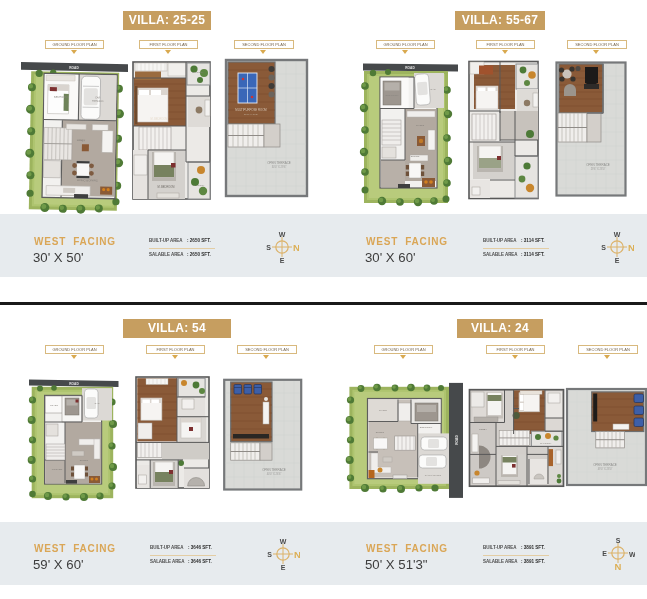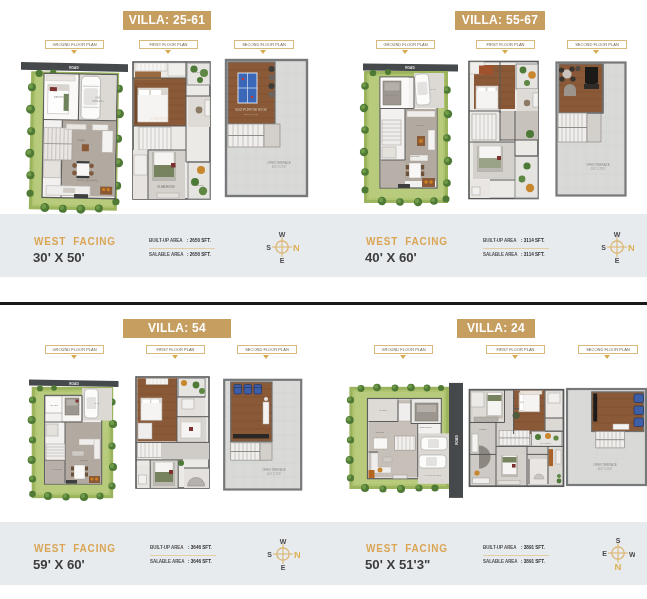--- a/index.html
+++ b/index.html
@@ -3,44 +3,44 @@
 <meta charset="utf-8">
 <style>
 *{margin:0;padding:0;box-sizing:border-box}
 html,body{width:647px;height:599px;background:#fff;font-family:"Liberation Sans",sans-serif;overflow:hidden;position:relative}
 .abs{position:absolute}
 .badge{position:absolute;background:#c69e60;color:#fff;font-weight:bold;font-size:12px;text-align:center;line-height:19px;letter-spacing:.3px}
 .plabel{position:absolute;background:#fff;border:.5px solid #d8b97e;color:#75634a;font-size:4px;text-align:center;line-height:8px;height:9px}
 .tri{position:absolute;width:0;height:0;border-left:3.5px solid transparent;border-right:3.5px solid transparent;border-top:4px solid #d9a94f}
 .strip{position:absolute;left:0;width:647px;height:63px;background:#e7ebee}
 .wf{position:absolute;color:#daa656;font-size:10px;font-weight:bold;letter-spacing:.8px;white-space:nowrap}
-.dim{position:absolute;color:#3d3d3d;font-size:13.2px;font-weight:bold;white-space:nowrap}
+.dim{position:absolute;color:#3d3d3d;font-size:13.2px;font-weight:normal;white-space:nowrap}
 .arl{position:absolute;color:#4a4a4a;font-size:4.5px;font-weight:bold;letter-spacing:-.05px;white-space:nowrap}
 .arv{position:absolute;color:#2e2e2e;font-size:4.6px;font-weight:bold;white-space:nowrap}
 .adiv{position:absolute;height:1px;background:#e3cda4}
 .cmp{position:absolute}
 svg{position:absolute;display:block}
 text{font-family:"Liberation Sans",sans-serif}
 </style>
 </head>
 <body>
 
 <div class="strip" style="top:214px"></div>
 
 <div class="strip" style="top:522px"></div>
 
 <div class="abs" style="top:302px;left:0;width:647px;height:3px;background:#191919"></div>
 
-<div class="badge" style="left:123px;top:11px;width:88px;height:19px">VILLA: 25-61</div>
+<div class="badge" style="left:123px;top:11px;width:88px;height:19px">VILLA: 25-25</div>
 
 <div class="badge" style="left:455px;top:11px;width:90px;height:19px">VILLA: 55-67</div>
 
 <div class="badge" style="left:123px;top:319px;width:108px;height:19px">VILLA: 54</div>
 
-<div class="badge" style="left:457px;top:319px;width:78px;height:19px">VILLA: 24</div>
+<div class="badge" style="left:457px;top:319px;width:86px;height:19px">VILLA: 24</div>
 
 <div class="plabel" style="left:45px;top:40px;width:59px">GROUND FLOOR PLAN</div>
 <div class="tri" style="left:71px;top:50px"></div>
 
 <div class="plabel" style="left:139px;top:40px;width:59px">FIRST FLOOR PLAN</div>
 <div class="tri" style="left:165px;top:50px"></div>
 
 <div class="plabel" style="left:234px;top:40px;width:60px">SECOND FLOOR PLAN</div>
 <div class="tri" style="left:260px;top:50px"></div>
 
@@ -86,21 +86,21 @@
 <circle cx="17" cy="17" r="6.2" fill="none" stroke="#dcb269" stroke-width="1.2"></circle>
 <path d="M17 7 V27 M7 17 H27" stroke="#dcb269" stroke-width="1" fill="none"></path>
 <text x="17" y="6.5" font-size="7" font-weight="bold" fill="#4a4a4a" text-anchor="middle">W</text>
 <text x="28" y="20.5" font-size="9.5" font-weight="bold" fill="#dcaf56" text-anchor="start">N</text>
 <text x="6" y="19.5" font-size="7" font-weight="bold" fill="#4a4a4a" text-anchor="end">S</text>
 <text x="17" y="33" font-size="7" font-weight="bold" fill="#4a4a4a" text-anchor="middle">E</text>
 </svg>
 
 <div class="wf" style="left:366px;top:236px">WEST&nbsp; FACING</div>
 
-<div class="dim" style="left:365px;top:250px">40' X 60'</div>
+<div class="dim" style="left:365px;top:250px">30' X 60'</div>
 
 <div class="arl" style="left:483px;top:238px">BUILT-UP AREA</div>
 <div class="arv" style="left:521px;top:238px">: 3114 SFT.</div>
 <div class="adiv" style="left:483px;top:248px;width:66px"></div>
 
 <div class="arl" style="left:483px;top:252px">SALABLE AREA</div>
 <div class="arv" style="left:521px;top:252px">: 3114 SFT.</div>
 
 <svg class="cmp" style="left:600px;top:230px" width="34" height="34" viewBox="0 0 34 34">
 <circle cx="17" cy="17" r="6.2" fill="none" stroke="#dcb269" stroke-width="1.2"></circle>

